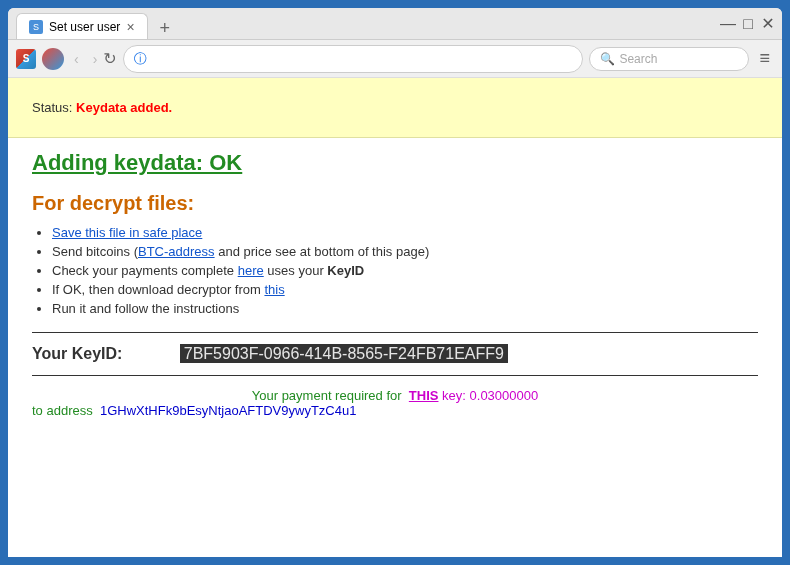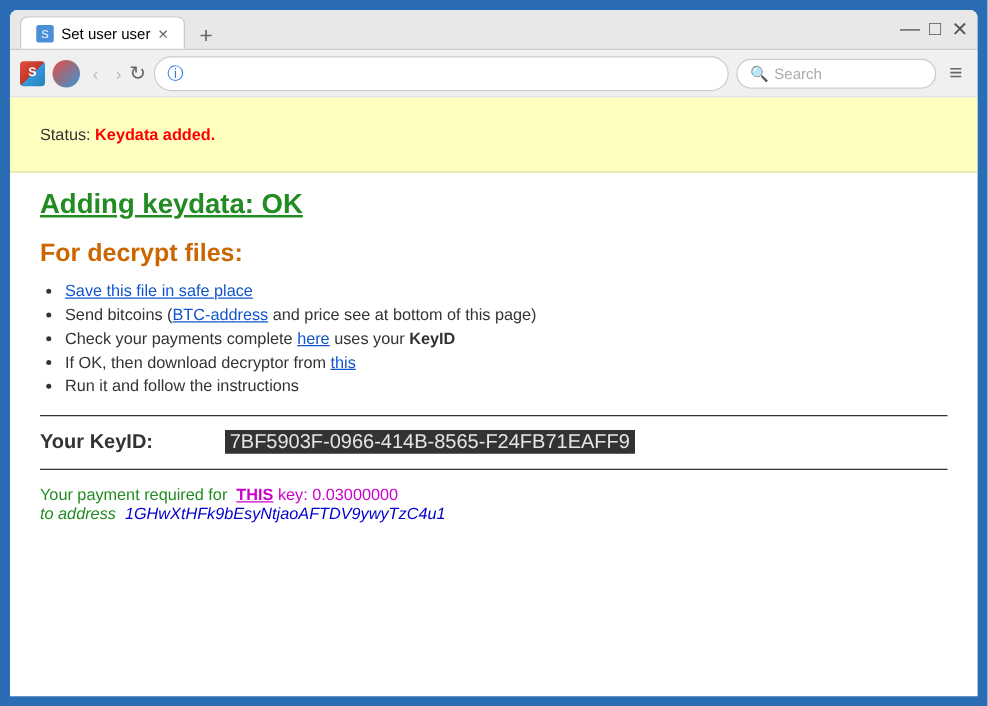--- a/index.html
+++ b/index.html
@@ -266,24 +266,24 @@
       font-weight: normal;
       background: #333;
       padding: 1px 4px;
       margin-left: 44px;
     }
 
     .payment-section {
       margin-top: 12px;
       font-size: 13px;
     }
-    .payment-line1 { color: #228B22; }
+    .payment-line1 { color: #228B22; text-align: center; }
     .payment-line1 a { color: #cc00cc; text-decoration: underline; font-weight: bold; }
     .payment-amount { color: #cc00cc; }
-    .payment-line2 { color: #228B22; font-style: italic; }
+    .payment-line2 { color: #228B22; }
     .payment-address { color: #0000cc; }
   </style>
 </head>
 <body>
 
 <div class="browser-window">
 
   <div class="title-bar">
     <div class="tab-bar">
       <div class="tab">

